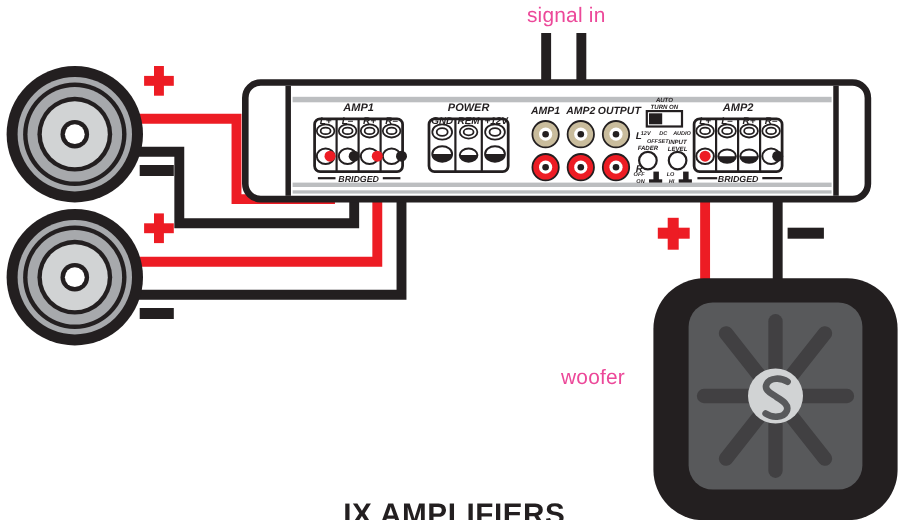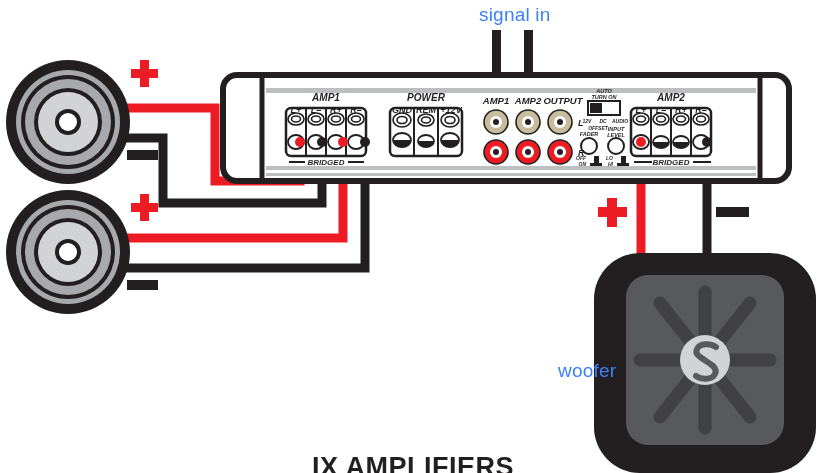--- a/index.html
+++ b/index.html
@@ -1,20 +1,20 @@
 <!DOCTYPE html>
 <html><head>
 <meta charset="utf-8">
 <style>
   html,body{margin:0;padding:0;background:#ffffff;}
   body{width:826px;height:473px;overflow:hidden;
        font-family:"Liberation Sans","DejaVu Sans",sans-serif;}
   #stage{position:relative;width:826px;height:473px;background:#fff;}
   #stage svg{position:absolute;left:0;top:0;}
-  .lbl{position:absolute;color:#3b82f6;font-size:19px;letter-spacing:.2px;
+  .lbl{position:absolute;color:#ec4899;font-size:19px;letter-spacing:.2px;
        white-space:nowrap;font-family:"Liberation Sans",sans-serif;}
   #title{position:absolute;left:0;top:452px;width:826px;text-align:center;
          color:#231f20;font-size:27px;font-weight:bold;letter-spacing:.5px;
          white-space:nowrap;font-family:"Liberation Sans",sans-serif;}
 </style>
 </head>
 <body>
 
 <div id="stage">
 
@@ -278,16 +278,16 @@
         <text x="661" y="113" font-size="9" font-weight="bold" font-style="italic" text-anchor="middle">L–</text>
         <text x="681" y="113" font-size="9" font-weight="bold" font-style="italic" text-anchor="middle">R+</text>
         <text x="701" y="113" font-size="9" font-weight="bold" font-style="italic" text-anchor="middle">R–</text>
         <text x="671" y="165" font-size="8" font-weight="bold" font-style="italic" text-anchor="middle">BRIDGED</text>
       </g>
     </g>
   </svg>
 
   <div class="lbl" style="left:479px;top:4px;">signal in</div>
 
-  <div class="lbl" style="left:510px;top:360px;margin-left:48px;">woofer</div>
+  <div class="lbl" style="left:510px;top:333px;">woofer</div>
 
   <div id="title">IX AMPLIFIERS</div>
 </div>
 
 </body></html>

